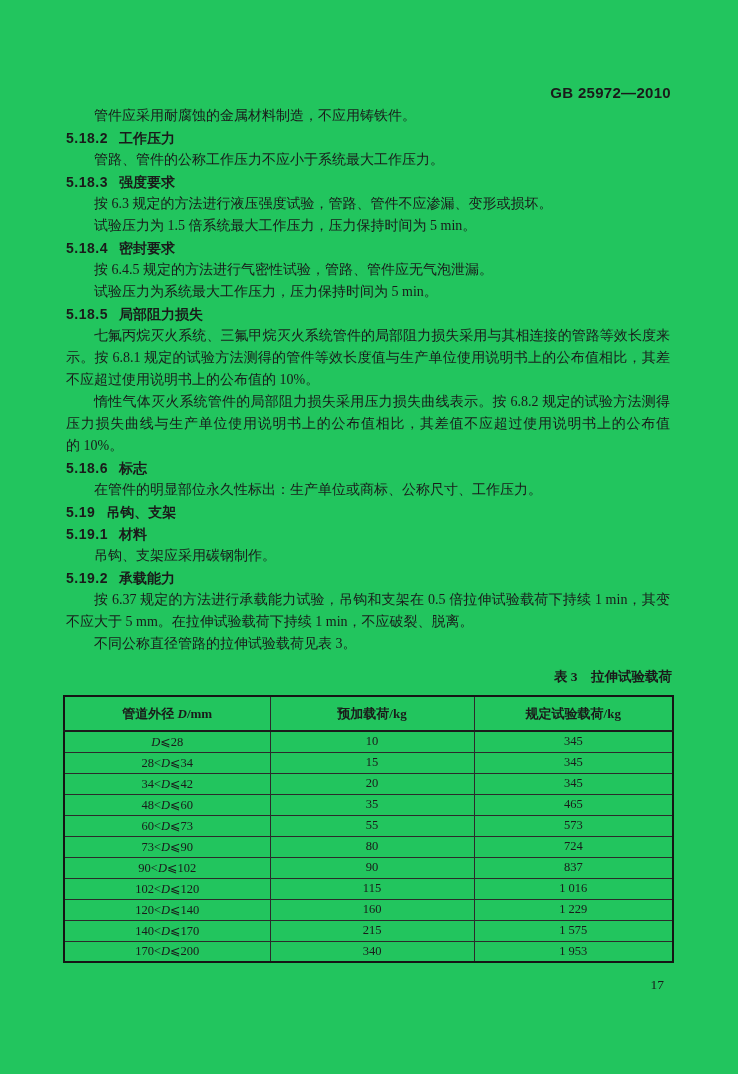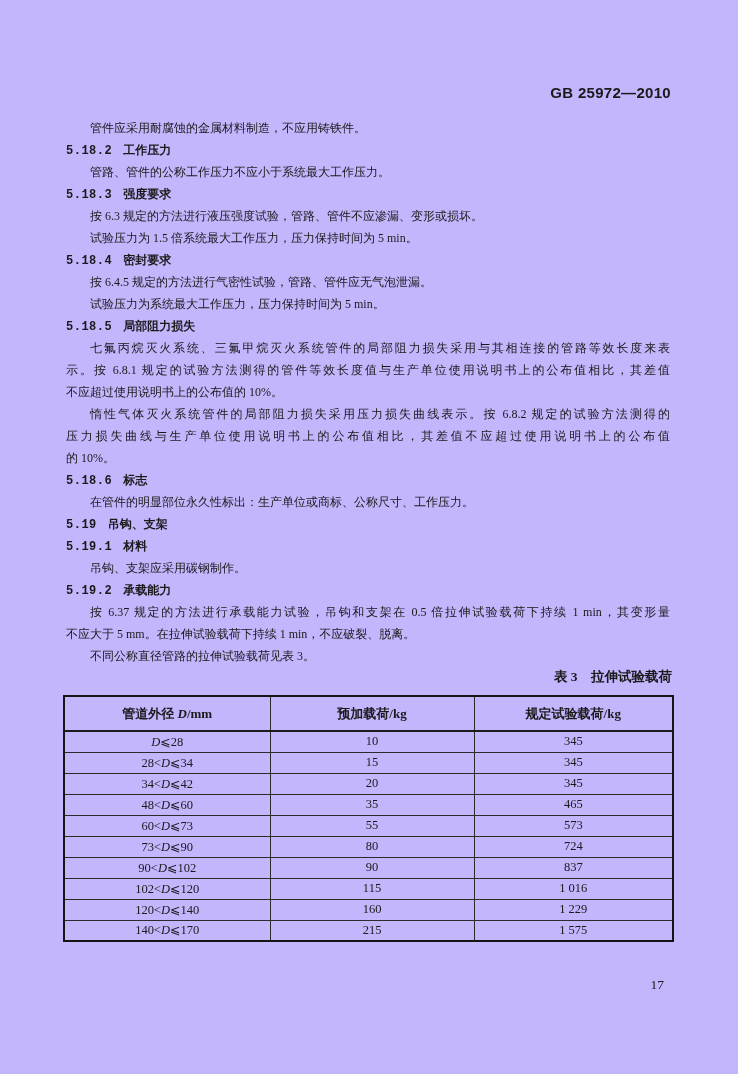--- a/index.html
+++ b/index.html
@@ -1,40 +1,40 @@
 <!DOCTYPE html>
 <html><head>
 <meta charset="utf-8">
 <style>
   * { margin:0; padding:0; box-sizing:border-box; }
   html,body { background:#ffffff; }
   .page {
     position:relative;
     width:738px; height:1074px;
-    background:#c4b5fd;
+    background:#22c55e;
     color:#1a1a1a;
     font-family:"Liberation Serif","DejaVu Serif","DejaVu Sans",serif;
     overflow:hidden;
   }
   .doc-code {
     position:absolute; top:84px; left:63px; width:608px;
     text-align:right;
     font-family:"Liberation Sans","DejaVu Sans",sans-serif;
     font-weight:700; font-size:15px; line-height:18px;
     letter-spacing:0.3px;
   }
   .text-block {
-    position:absolute; top:117px; left:66px; width:604px;
-    font-size:12px;
+    position:absolute; top:105px; left:66px; width:604px;
+    font-size:14px;
   }
   .line { height:22px; line-height:22px; overflow:hidden; }
   .line.indent { text-indent:2em; }
   .line.j { text-align:justify; text-align-last:justify; }
   .line.heading { font-weight:700; }
-  .h-num { font-family:Liberation Mono, monospace; letter-spacing:0.5px;text-align:center; }
+  .h-num { font-family:Liberation Sans, sans-serif; letter-spacing:0.5px;text-align:center; }
   .h-title { margin-left:11px; }
   .table-caption {
     position:absolute; top:666px; left:63px; width:609px;
     text-align:right; font-weight:700; font-size:13.5px; line-height:22px;
   }
   .load-table {
     position:absolute; top:695px; left:63px; width:609px;
     border-collapse:collapse; table-layout:fixed;
     border:2px solid #151515;
     font-size:12.5px;
@@ -149,18 +149,23 @@
         <tr>
           <td>120&lt;<i>D</i>⩽140</td>
           <td>160</td>
           <td>1 229</td>
         </tr>
         <tr>
           <td>140&lt;<i>D</i>⩽170</td>
           <td>215</td>
           <td>1 575</td>
         </tr>
+        <tr>
+          <td>170&lt;<i>D</i>⩽200</td>
+          <td>340</td>
+          <td>1 953</td>
+        </tr>
       </tbody>
   </table>
 
   <div class="page-number">17</div>
 
 </div>
 
 </body></html>

